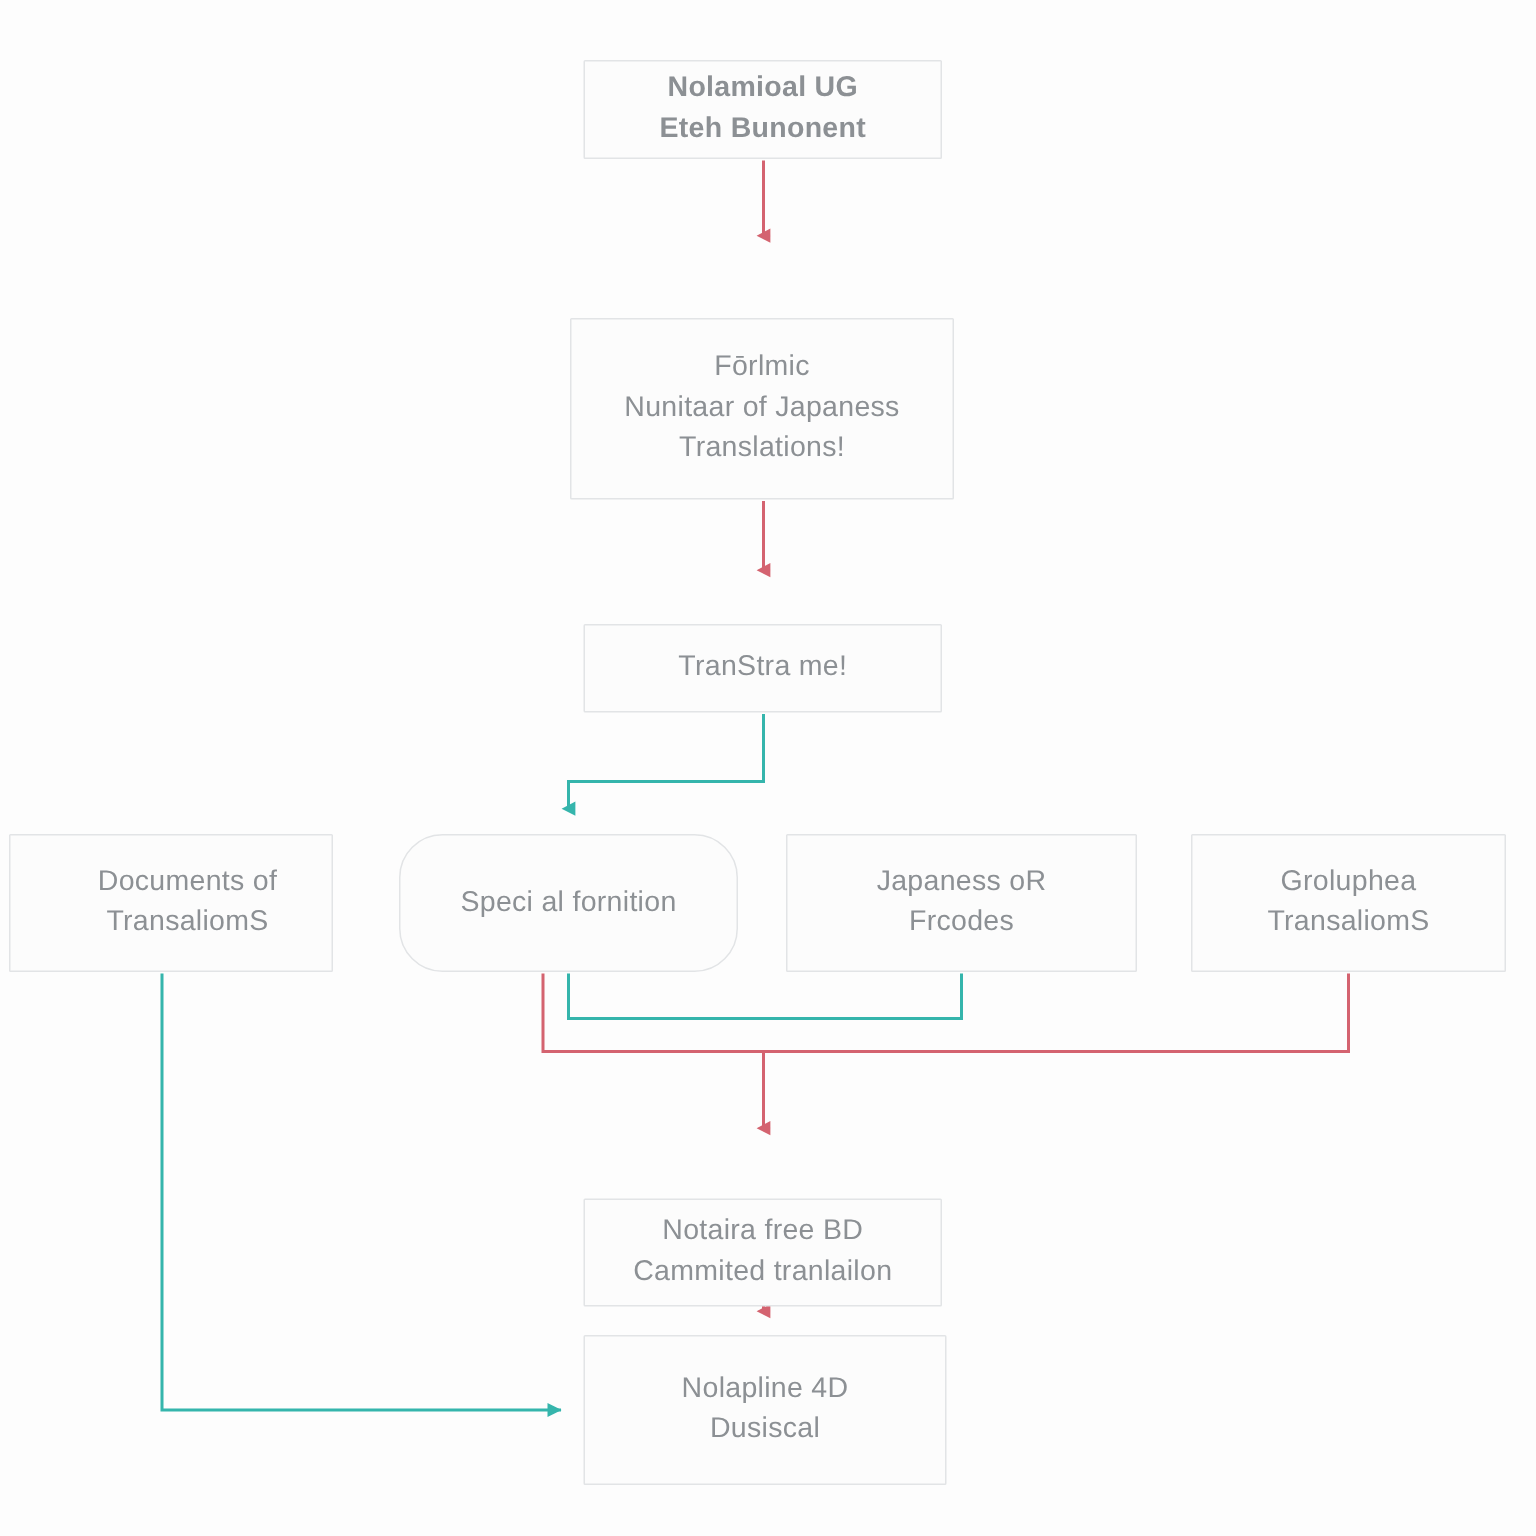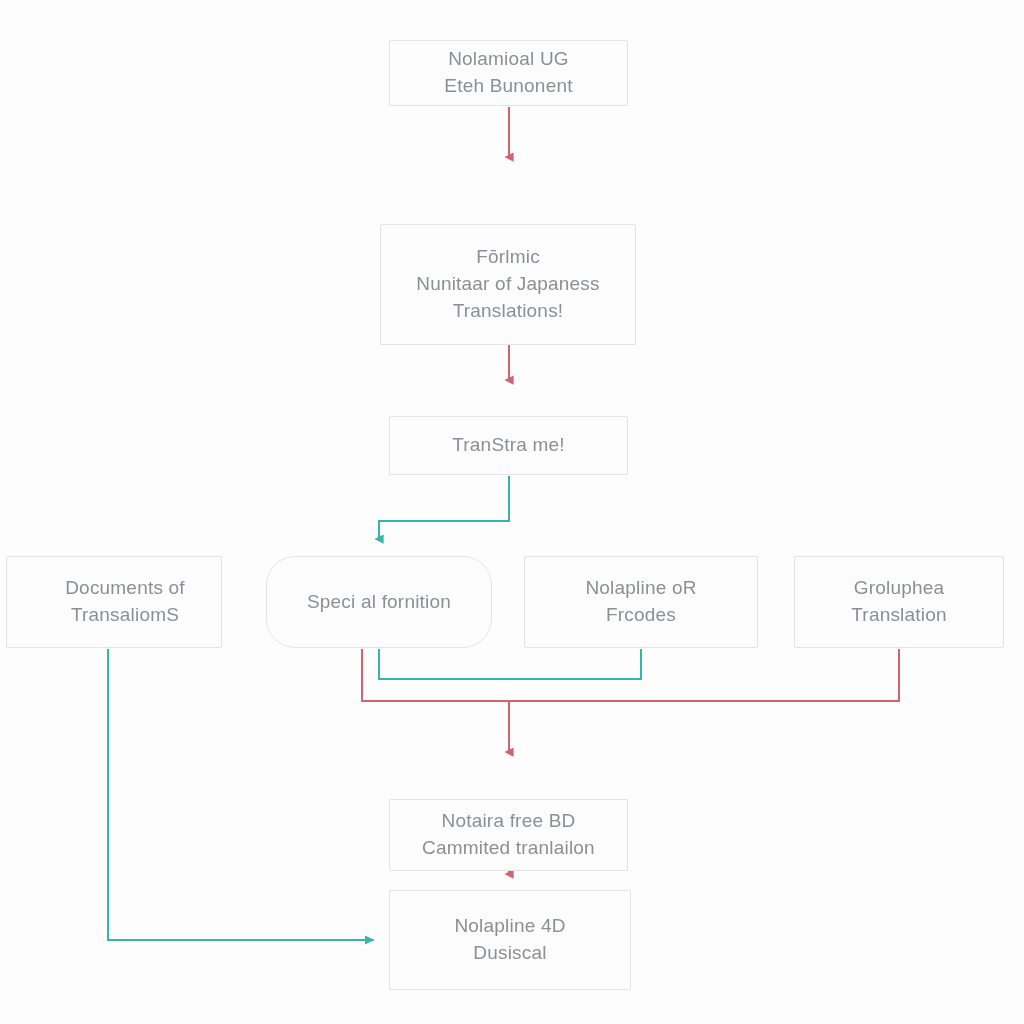--- a/index.html
+++ b/index.html
@@ -80,52 +80,52 @@
 
       <path d="M362,649 L362,701 L899,701 L899,649" stroke="#d4636f" stroke-width="2" fill="none" stroke-linejoin="miter"></path>
       <path d="M509,701 L509,752" stroke="#d4636f" stroke-width="2" fill="none" marker-end="url(#arrow-red)"></path>
 
       <path d="M509,840 L509,874" stroke="#d4636f" stroke-width="2" fill="none" marker-end="url(#arrow-red)"></path>
 
       <path d="M108,649 L108,940 L374,940" stroke="#35b5ac" stroke-width="2" fill="none" stroke-linejoin="miter" marker-end="url(#arrow-teal-right)"></path>
     </g>
   </svg>
 
-  <div class="node" style="left:389px; top:40px; width:239px; height:66px;">
+  <div class="node" style="left:389px; top:40px; width:239px; height:66px;font-weight:bold;">
     <span class="node-label">Nolamioal UG
 Eteh Bunonent</span>
   </div>
 
-  <div class="node" style="left:380px; top:212px; width:256px; height:121px;margin-top:12px;">
+  <div class="node" style="left:380px; top:212px; width:256px; height:121px;">
     <span class="node-label">Fōrlmic
 Nunitaar of Japaness
 Translations!</span>
   </div>
 
   <div class="node" style="left:389px; top:416px; width:239px; height:59px;">
     <span class="node-label">TranStra me!</span>
   </div>
 
   <div class="node" style="left:6px; top:556px; width:216px; height:92px;padding-left:32px;">
     <span class="node-label">Documents of
 TransaliomS</span>
   </div>
 
   <div class="node" style="left:266px; top:556px; width:226px; height:92px;border-radius:29px;">
     <span class="node-label">Speci al fornition</span>
   </div>
 
   <div class="node" style="left:524px; top:556px; width:234px; height:92px;">
-    <span class="node-label">Nolapline oR
+    <span class="node-label">Japaness oR
 Frcodes</span>
   </div>
 
   <div class="node" style="left:794px; top:556px; width:210px; height:92px;">
     <span class="node-label">Groluphea
-Translation</span>
+TransaliomS</span>
   </div>
 
   <div class="node" style="left:389px; top:767px; width:239px; height:72px;margin-top:32px;">
     <span class="node-label">Notaira free BD
 Cammited tranlailon</span>
   </div>
 
   <div class="node" style="left:389px; top:890px; width:242px; height:100px;">
     <span class="node-label">Nolapline 4D
 Dusiscal</span>

